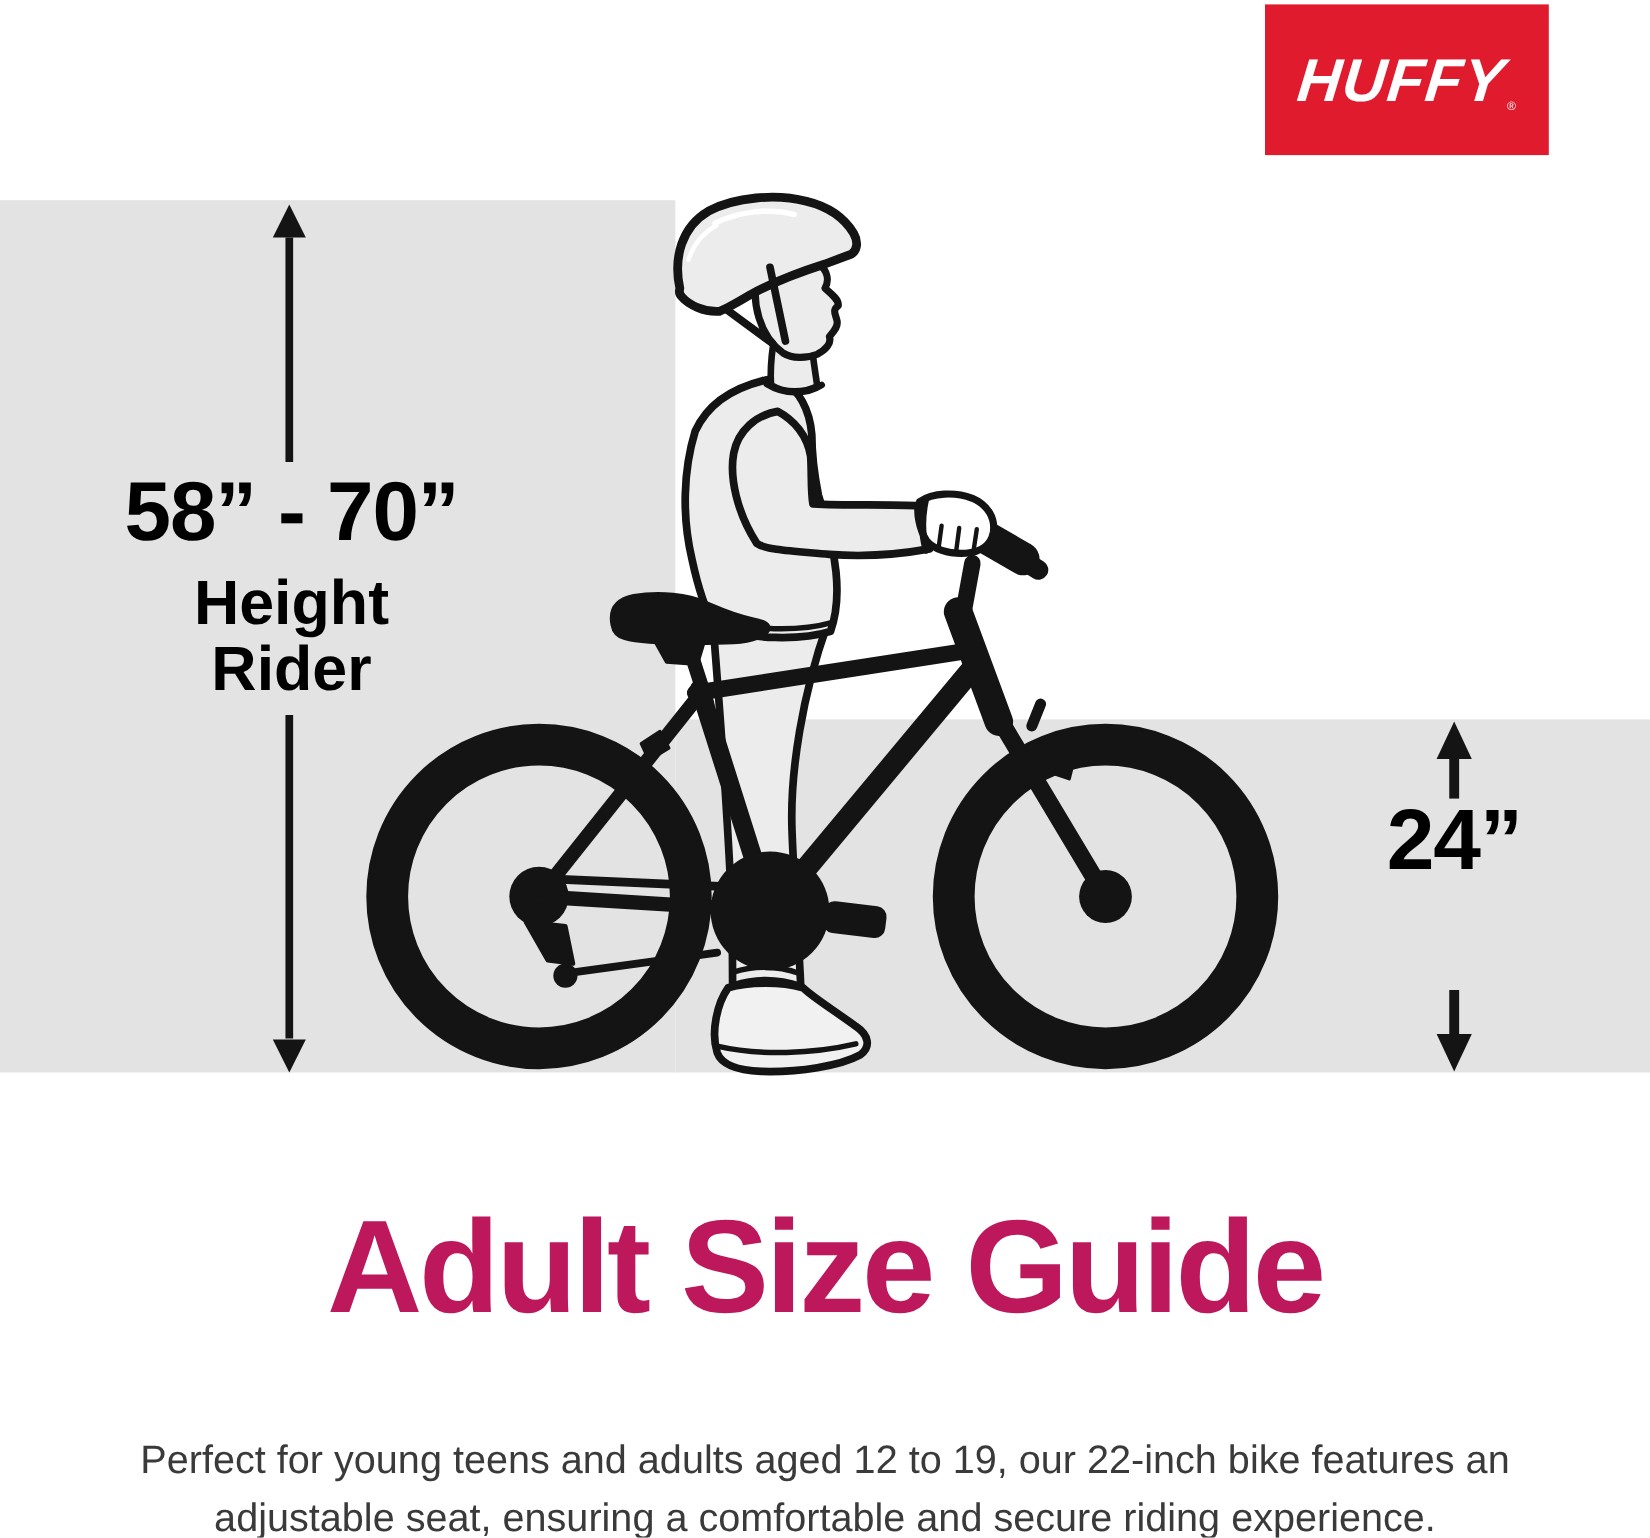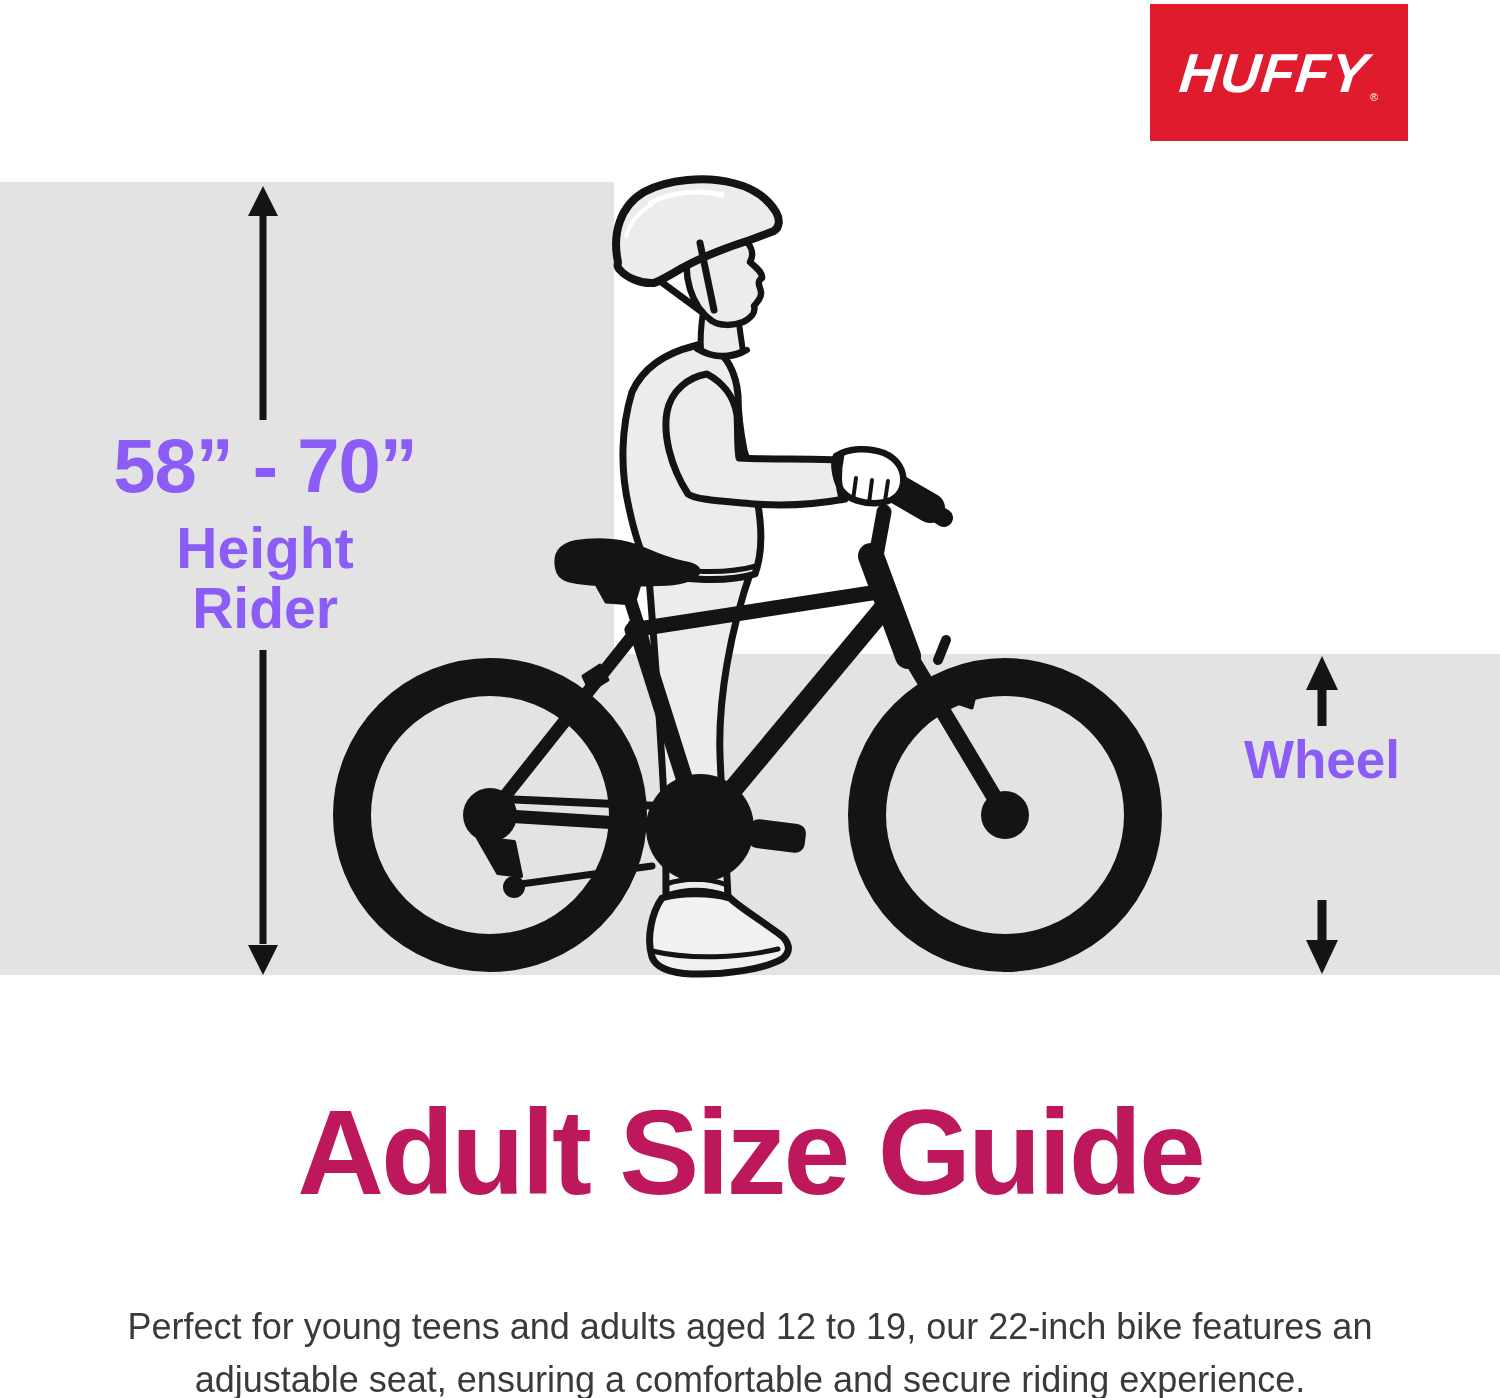--- a/index.html
+++ b/index.html
@@ -13,21 +13,21 @@
   .logo{
     position:absolute;left:1150px;top:4px;width:258px;height:137px;background:#e01b2e;
     display:flex;align-items:center;justify-content:center;
   }
   .logo .word{
     color:#ffffff;font-style:italic;font-weight:bold;font-size:55px;letter-spacing:1px;
     transform:skewX(-6deg);
   }
   .logo .reg{color:#ffffff;font-size:11px;align-self:flex-end;margin:0 0 38px 2px;}
   .svg-layer{position:absolute;left:0;top:0;width:1500px;height:1398px;}
-  .label{position:absolute;text-align:center;color:#8b5cf6;}
+  .label{position:absolute;text-align:center;color:#000000;}
   .label .num{font-weight:bold;font-size:76px;line-height:1;letter-spacing:-1px;}
   .label .word{font-weight:bold;font-size:57px;line-height:60px;}
   .label-rider{left:35px;top:428px;width:460px;}
   .label-wheel{left:1170px;top:724px;width:304px;}
   .label-wheel .num{font-size:78px;}
   .label-wheel .word{font-size:53px;line-height:48px;}
   .label-wheel .words{margin-top:12px;}
   .label-rider .words{margin-top:14px;}
   .title{
     position:absolute;left:0;right:0;top:1086px;text-align:center;color:#be185d;
@@ -137,22 +137,22 @@
 
   <div class="label label-rider">
     <div class="num">58” - 70”</div>
     <div class="words">
       <div class="word">Height</div>
       <div class="word">Rider</div>
     </div>
   </div>
 
   <div class="label label-wheel">
+    <div class="num">24”</div>
     <div class="words">
-      <div class="word">Wheel</div>
     </div>
   </div>
 
   <div class="title">Adult Size Guide</div>
 
   <div class="desc">
     <div>Perfect for young teens and adults aged 12 to 19, our 22-inch bike features an</div>
     <div>adjustable seat, ensuring a comfortable and secure riding experience.</div>
   </div>
 

